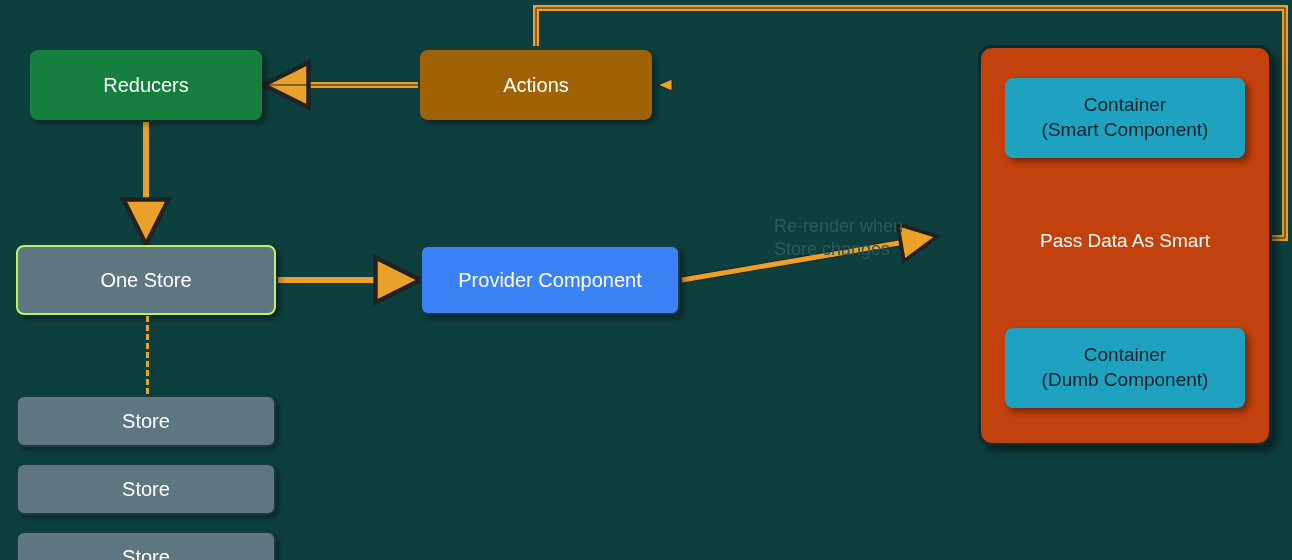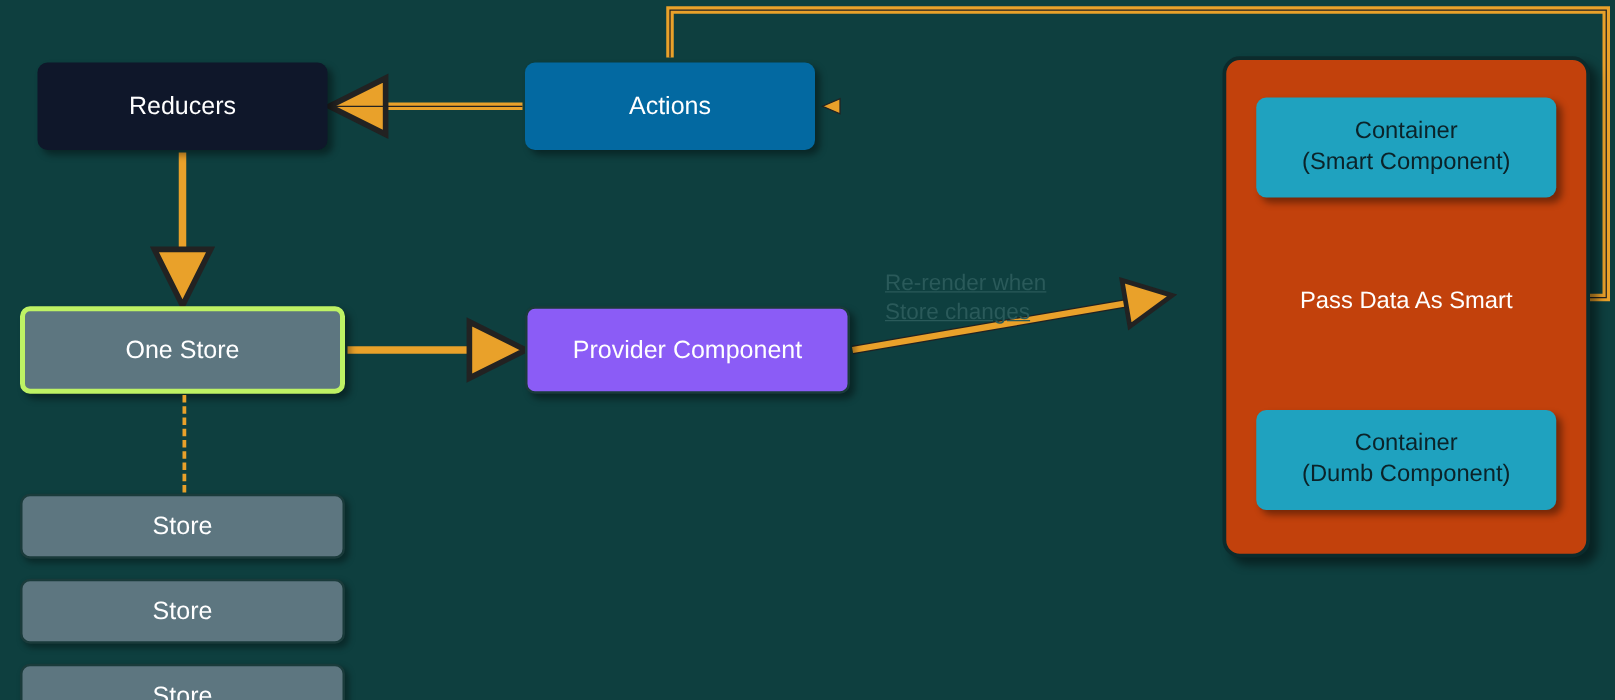--- a/index.html
+++ b/index.html
@@ -1,20 +1,20 @@
 <!DOCTYPE html>
 <html><head>
 <meta charset="utf-8">
 <style>
   html,body{margin:0;padding:0;width:1292px;height:560px;background:#0e3f3f;font-family:"Segoe UI",Arial,sans-serif;position:relative;overflow:hidden;}
   .box{position:absolute;border-radius:8px;display:flex;align-items:center;justify-content:center;text-align:center;box-sizing:border-box;font-size:20px;line-height:1.3;}
-  .reducers{left:30px;top:50px;width:232px;height:70px;background:#0f172a;color:#fff;box-shadow:4px 4px 6px rgba(0,0,0,.4);}
-  .actions{left:420px;top:50px;width:232px;height:70px;background:#0369a1;color:#fff;box-shadow:4px 4px 6px rgba(0,0,0,.4);}
-  .onestore{left:16px;top:245px;width:260px;height:70px;background:#5d7680;color:#fff;border:4px solid #bef264;box-shadow:4px 4px 6px rgba(0,0,0,.4);}
-  .provider{left:420px;top:245px;width:260px;height:70px;background:#8b5cf6;color:#fff;border:2px solid #1a3b3b;box-shadow:4px 4px 6px rgba(0,0,0,.4);}
+  .reducers{left:30px;top:50px;width:232px;height:70px;background:#15803d;color:#fff;box-shadow:4px 4px 6px rgba(0,0,0,.4);}
+  .actions{left:420px;top:50px;width:232px;height:70px;background:#a16207;color:#fff;box-shadow:4px 4px 6px rgba(0,0,0,.4);}
+  .onestore{left:16px;top:245px;width:260px;height:70px;background:#5d7680;color:#fff;border:2px solid #bef264;box-shadow:4px 4px 6px rgba(0,0,0,.4);}
+  .provider{left:420px;top:245px;width:260px;height:70px;background:#3b82f6;color:#fff;border:2px solid #1a3b3b;box-shadow:4px 4px 6px rgba(0,0,0,.4);}
   .store-stack{position:absolute;left:16px;top:395px;width:260px;}
   .store-item{height:48px;border-radius:8px;background:#5d7680;color:#fff;border:2px solid #1a3b3b;display:flex;align-items:center;justify-content:center;font-size:20px;margin-bottom:16px;box-shadow:3px 3px 5px rgba(0,0,0,.35);}
   .panel{position:absolute;left:978px;top:45px;width:288px;height:395px;background:#c2410c;border:3px solid #0c2b2c;border-radius:14px;box-shadow:6px 6px 8px rgba(0,0,0,.45);}
   .smart{position:absolute;left:24px;top:30px;width:240px;height:80px;background:#1fa2bf;color:#0b2329;border-radius:8px;display:flex;align-items:center;justify-content:center;text-align:center;font-size:19px;line-height:1.3;box-shadow:4px 4px 6px rgba(0,0,0,.4);}
   .dumb{position:absolute;left:24px;top:280px;width:240px;height:80px;background:#1fa2bf;color:#0b2329;border-radius:8px;display:flex;align-items:center;justify-content:center;text-align:center;font-size:19px;line-height:1.3;box-shadow:4px 4px 6px rgba(0,0,0,.4);}
   .passdata{position:absolute;left:24px;top:182px;width:240px;text-align:center;color:#fff;font-size:19px;}
   .edge-label{position:absolute;color:#2a5a5a;font-size:18px;line-height:1.25;}
   .dashed{position:absolute;left:146px;top:316px;width:0;height:78px;border-left:3px dashed #e9a12a;}
   svg.arrows{position:absolute;left:0;top:0;width:1292px;height:560px;pointer-events:none;}
 </style>
@@ -54,19 +54,19 @@
 <div class="box provider">Provider Component</div>
 
 <div class="dashed"></div>
 
 <div class="store-stack">
   <div class="store-item">Store</div>
   <div class="store-item">Store</div>
   <div class="store-item">Store</div>
 </div>
 
-<div class="edge-label" style="left:708px;top:215px;text-decoration:underline;">Re-render when<br>Store changes</div>
+<div class="edge-label" style="left:774px;top:215px;">Re-render when<br>Store changes</div>
 
 <div class="panel">
   <div class="smart">Container<br>(Smart Component)</div>
   <div class="passdata">Pass Data As Smart</div>
   <div class="dumb">Container<br>(Dumb Component)</div>
 </div>
 
 </body></html>

